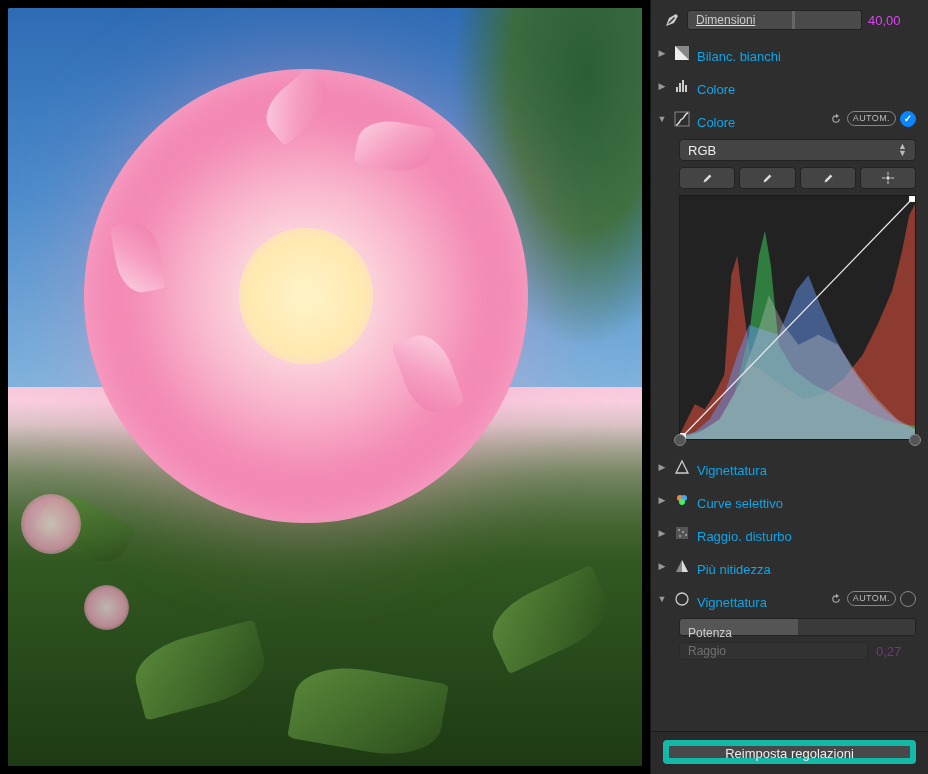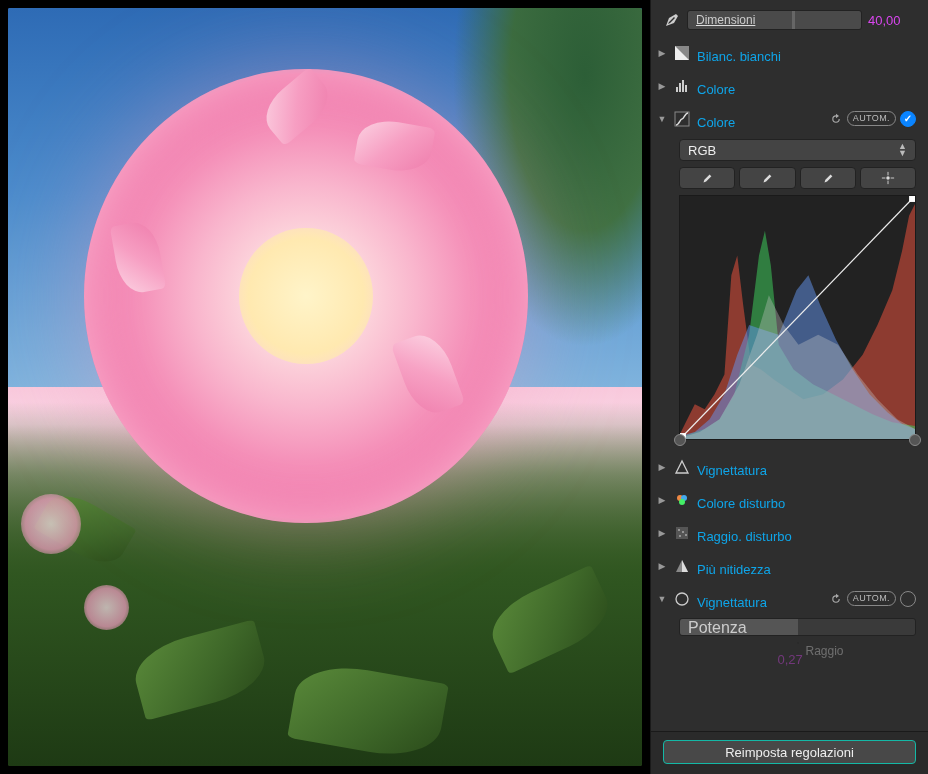--- a/index.html
+++ b/index.html
@@ -40,22 +40,22 @@
 
 .histo-wrap { margin:0 12px 10px 28px; height:245px; border:1px solid #1a1a1a; background:#222; position:relative; }
 .histo-wrap svg { width:100%; height:100%; display:block; }
 .histo-handle { position:absolute; bottom:-7px; width:12px; height:12px; border-radius:50%; background:#555; border:1px solid #888; cursor:pointer; }
 
 .slider-row { display:flex; align-items:center; padding:3px 12px 3px 28px; gap:8px; }
 .slider-track { flex:1; height:18px; background:#3a3a3a; border-radius:3px; border:1px solid #222; position:relative; }
 .slider-fill { position:absolute; top:0; bottom:0; left:0; width:50%; background:#555; border-radius:3px 0 0 3px; }
 
 .footer { padding:8px 12px 10px 12px; border-top:1px solid #1a1a1a; background:#2a2a2a; }
-.reset-btn { width:100%; height:24px; background:#484848; border:1px solid #14b8a6; border-radius:4px; color:#eee; font-size:13px; cursor:pointer; }
-.faded { opacity:0.4;flex-direction:column; }
+.reset-btn { width:100%; height:24px; background:#484848; border:6px solid #14b8a6; border-radius:4px; color:#eee; font-size:13px; cursor:pointer; }
+.faded { opacity:0.4; }
 </style>
 </head>
 <body>
 
 <div class="stage">
   <div class="photo">
     <div class="sky"></div>
     <div class="tree"></div>
     <div class="foliage"></div>
     <div class="leaf" style="bottom:8%;left:20%;width:130px;height:70px;transform:rotate(-15deg);"></div>
@@ -189,21 +189,21 @@
 
     <div class="row">
       <span class="disclosure">▶</span>
       <span class="adj-icon">
         <svg viewBox="0 0 16 16" width="16" height="16">
             <circle cx="6" cy="6" r="3" fill="#e84"></circle>
             <circle cx="10" cy="6" r="3" fill="#4ae"></circle>
             <circle cx="8" cy="10" r="3" fill="#4e6"></circle>
           </svg>
       </span>
-      <span class="adj-label">Colore disturbo</span>
+      <span class="adj-label">Curve selettivo</span>
     </div>
 
     <div class="row">
       <span class="disclosure">▶</span>
       <span class="adj-icon">
         <svg viewBox="0 0 16 16" width="16" height="16">
             <rect x="2" y="2" width="12" height="12" fill="#555"></rect>
             <circle cx="5" cy="5" r="1" fill="#aaa"></circle>
             <circle cx="9" cy="7" r="1" fill="#aaa"></circle>
             <circle cx="6" cy="11" r="1" fill="#aaa"></circle>
@@ -239,21 +239,21 @@
             </svg>
         </span>
         <span class="auto-pill">AUTOM.</span>
         <span class="check-circ"></span>
       </div>
     </div>
 
     <div class="slider-row">
       <div class="slider-track">
         <div class="slider-fill"></div>
-        <span style="position:absolute;left:8px;top:0;color:#ccc;font-size:16px;">Potenza</span>
+        <span style="position:absolute;left:8px;top:7px;color:#ccc;font-size:12px;">Potenza</span>
       </div>
     </div>
 
     <div class="slider-row faded">
       <div class="slider-track">
         <span style="position:absolute;left:8px;top:1px;color:#ccc;font-size:12px;">Raggio</span>
       </div>
       <span class="field-val" style="width:40px;">0,27</span>
     </div>
 

